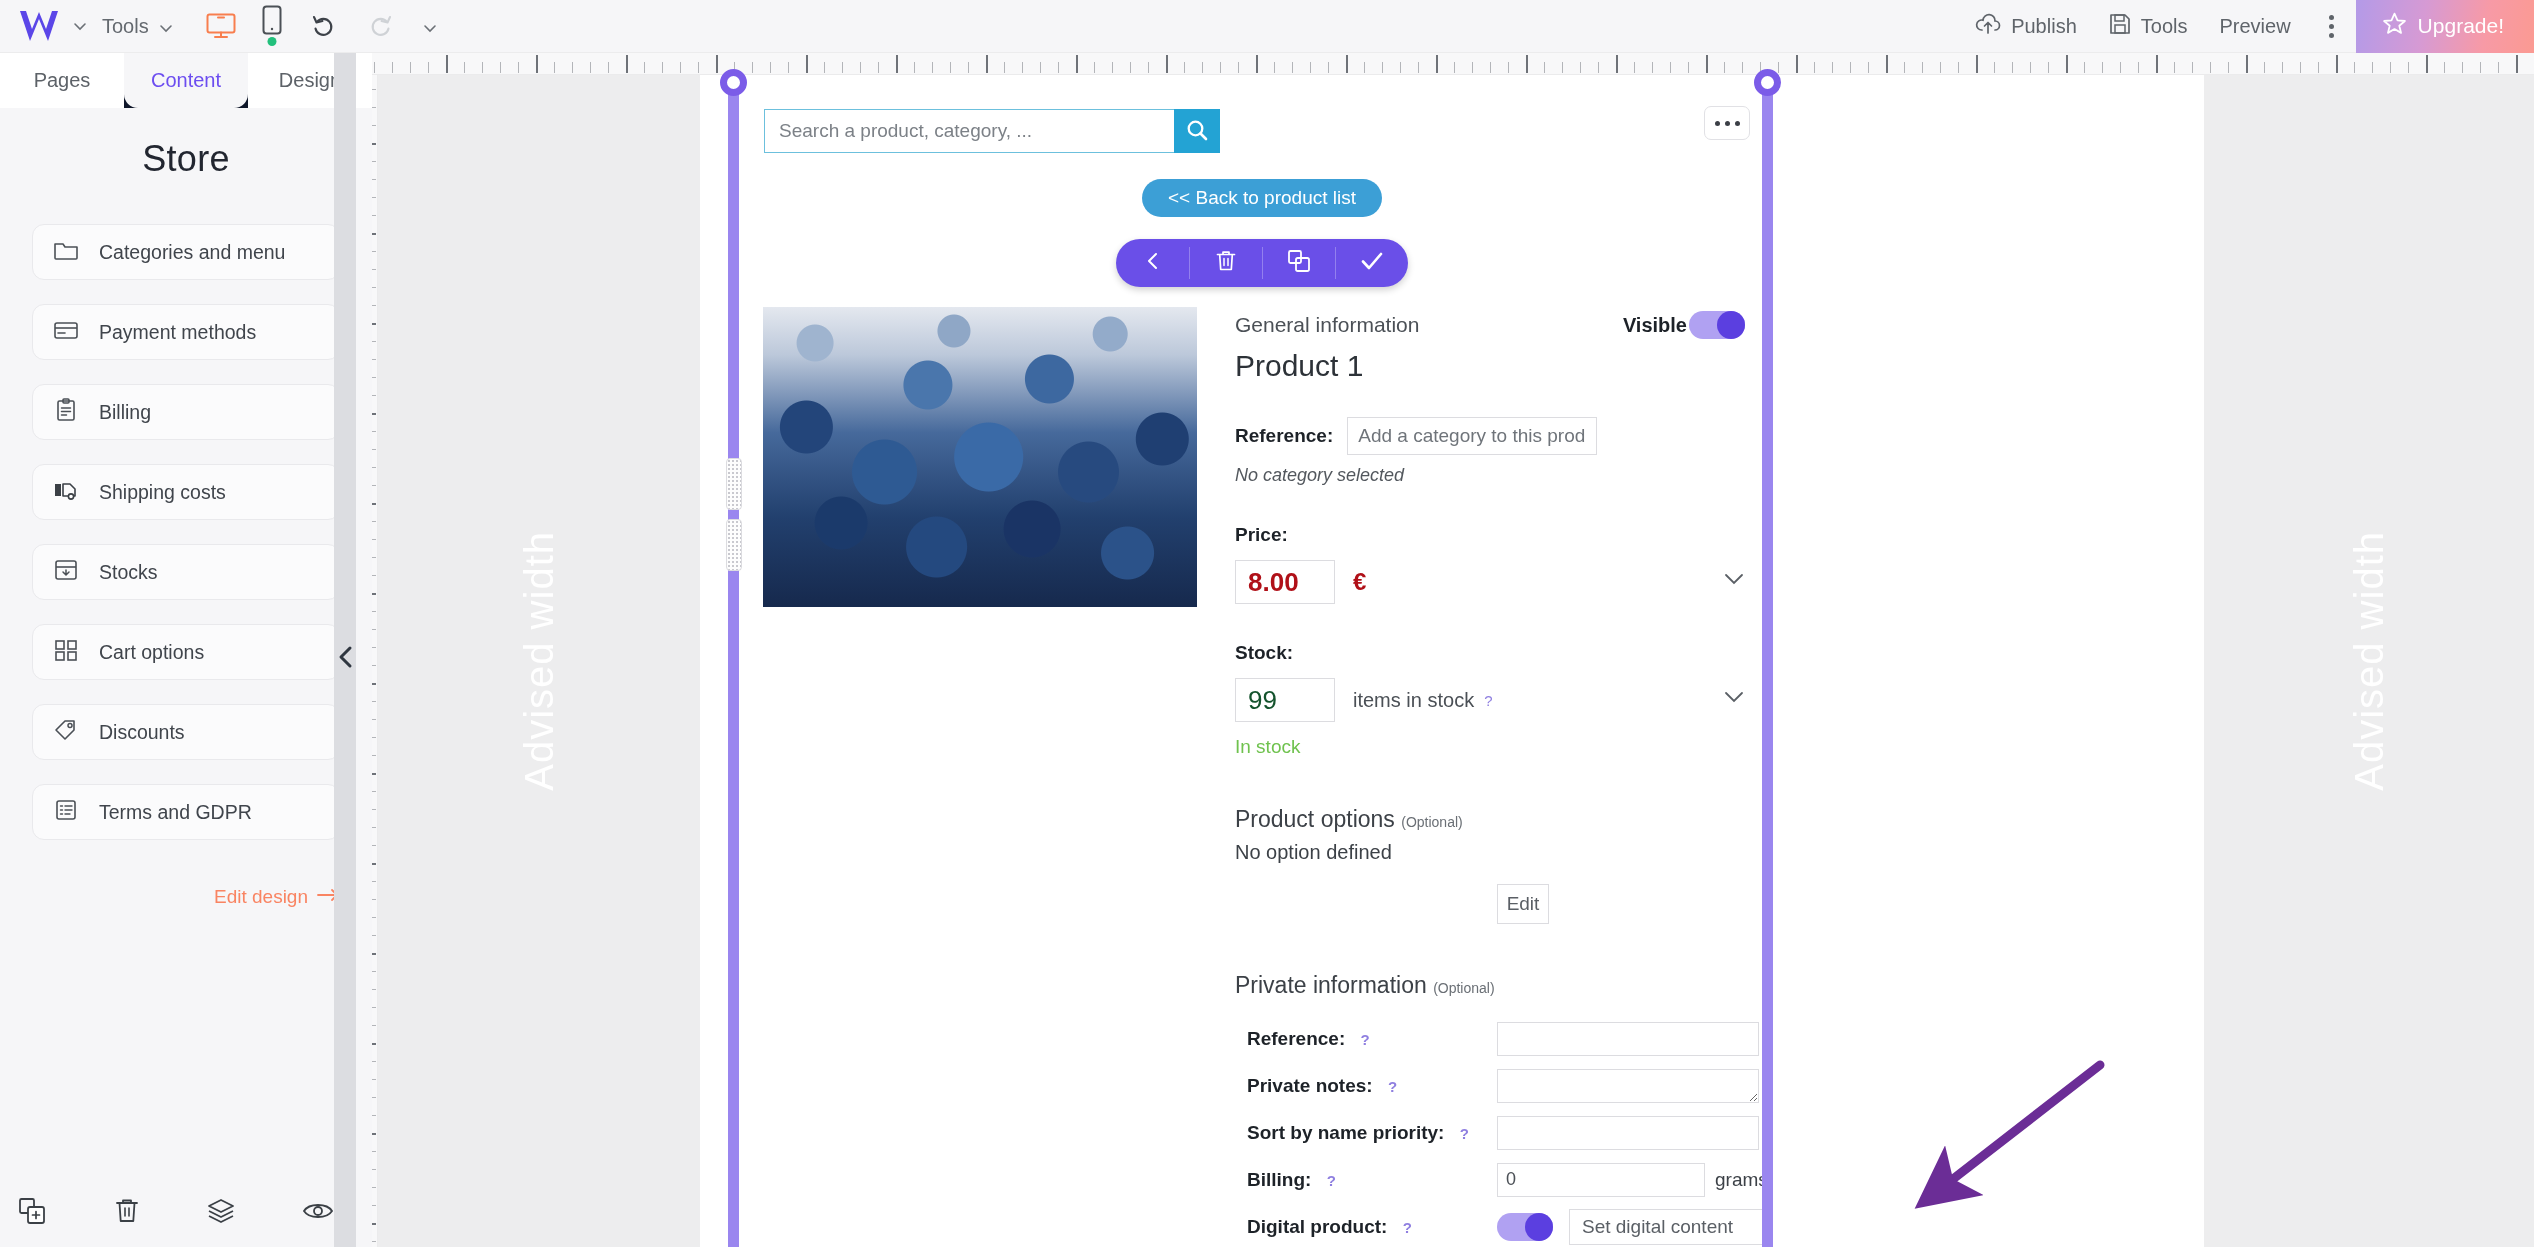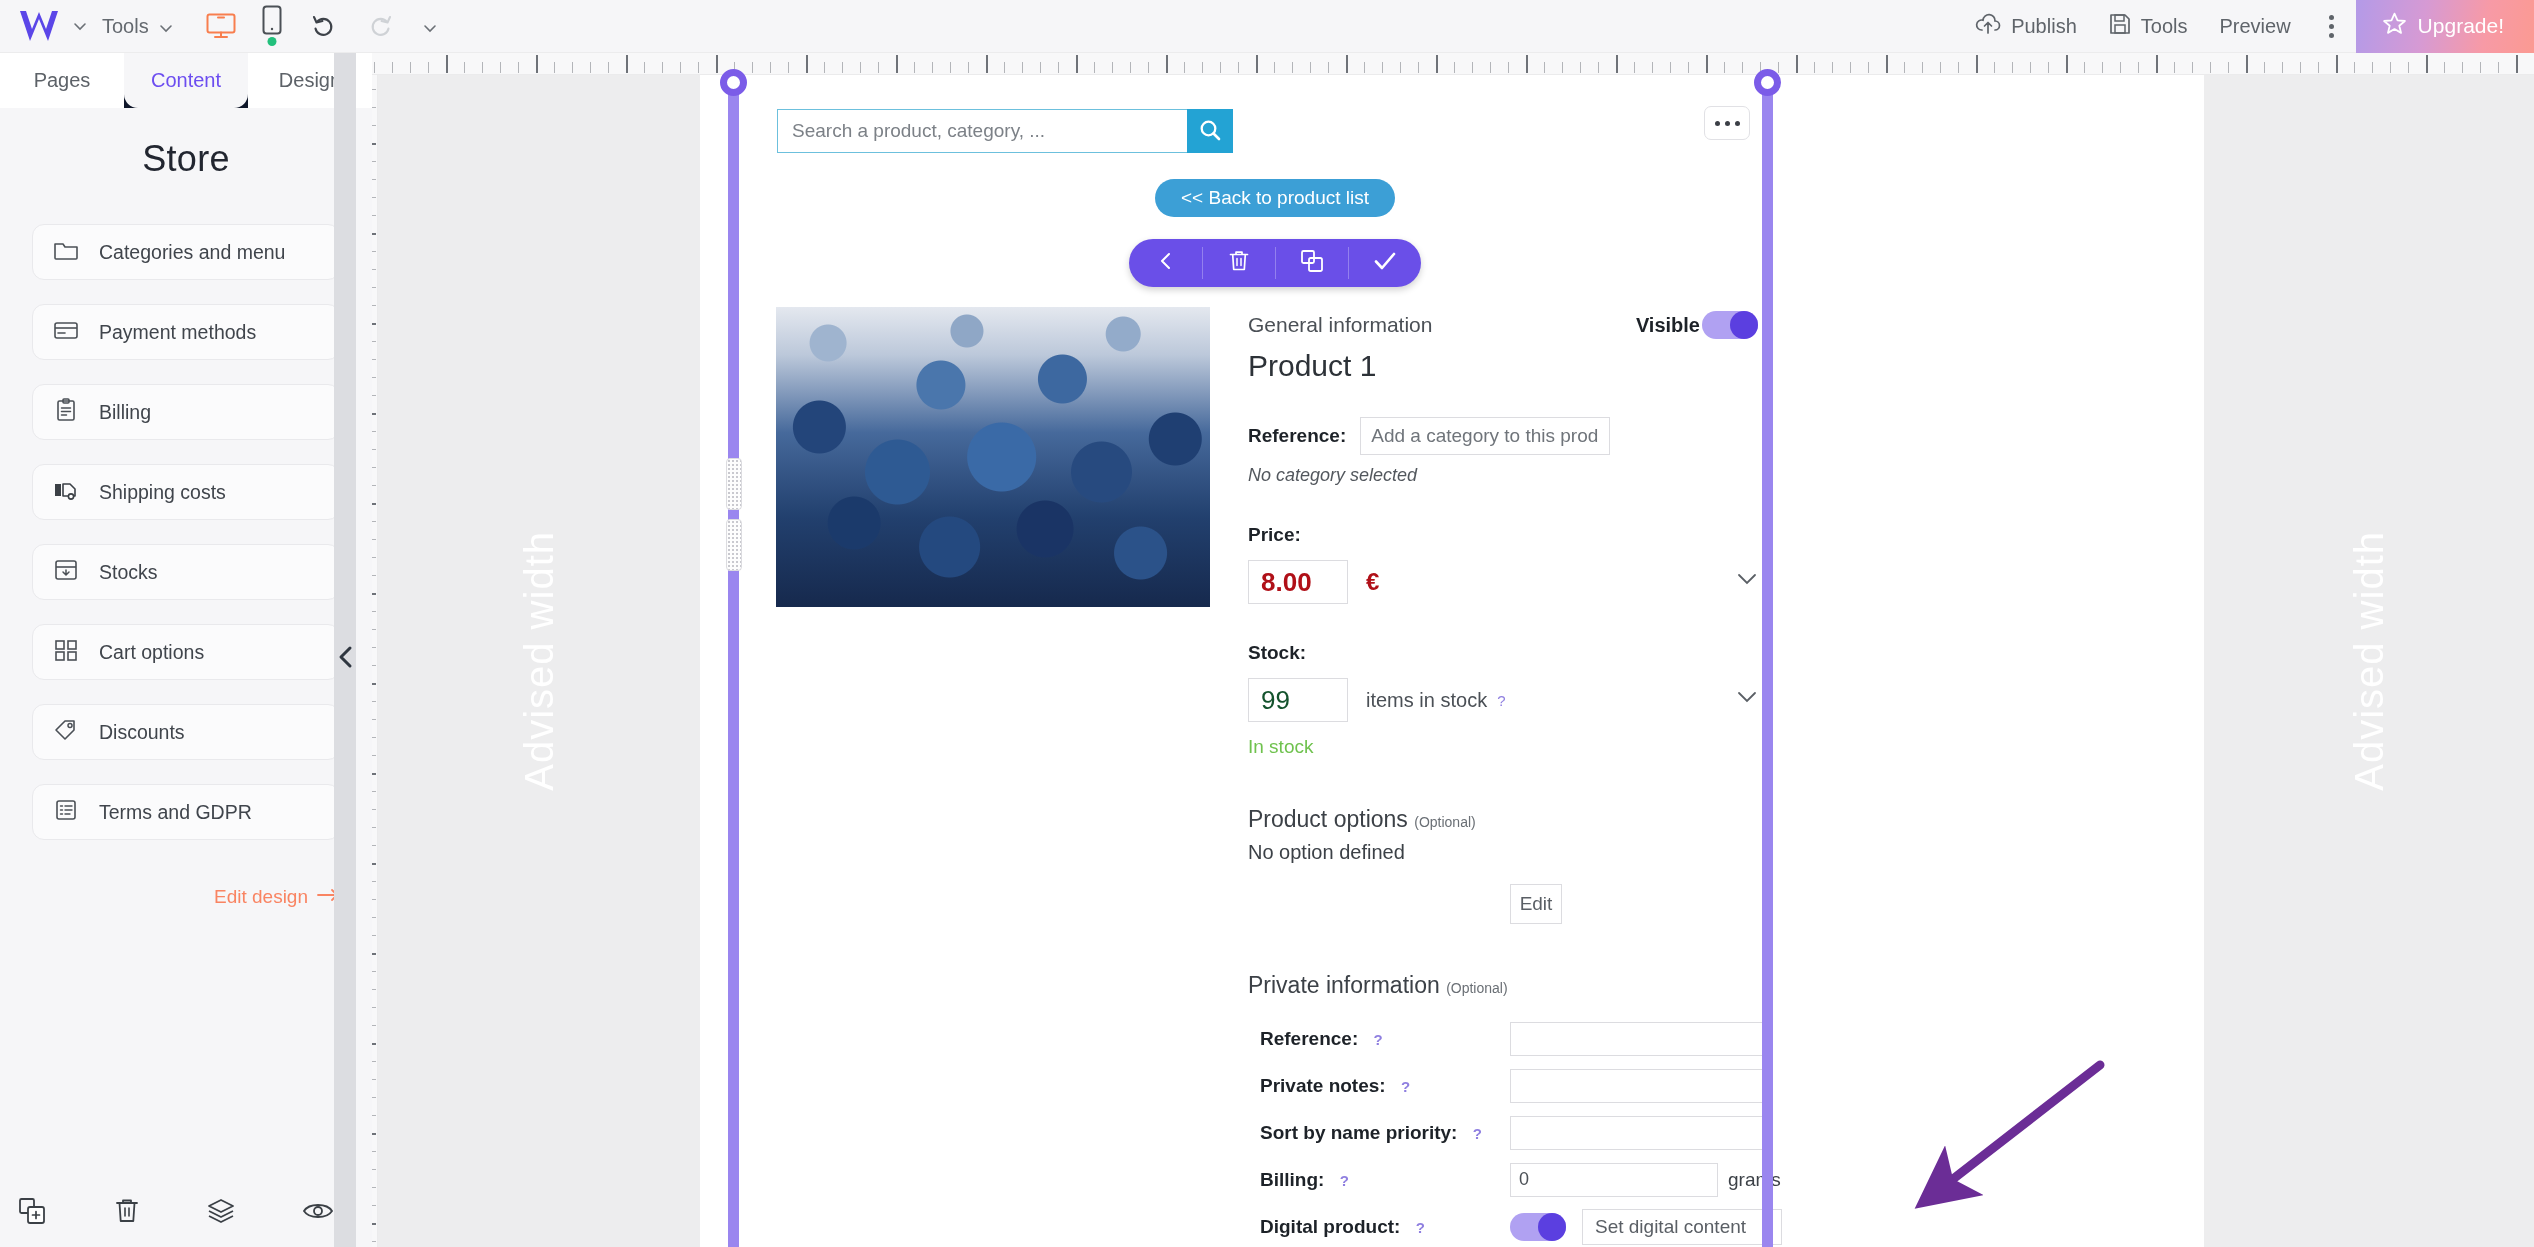--- a/index.html
+++ b/index.html
@@ -131,21 +131,21 @@
   }
   .dots-box {
     position:absolute; width:46px; height:34px; background:#fff;
     border:1px solid #e1e1e5; border-radius:7px; z-index:24;
     display:flex; align-items:center; justify-content:center; gap:5px; cursor:pointer;
   }
   .dots-box i { width:5px; height:5px; border-radius:50%; background:#3b3f46; }
 
   
   .formwrap {
-    position:absolute; left: 408px; top: 22px; width: 1022px; bottom:0;
+    position:absolute; left: 395px; top: 22px; width: 1022px; bottom:0;
     z-index: 10; background:#fff;
   }
   .search-row { display:flex; margin: 34px 0 0 13px; }
   .search-input {
     width: 410px; height: 44px; border:1px solid #6cc0dd; border-right:none;
     padding: 0 14px; font-size:19px; color:#7c8187; background:#fff;
     font-family:"Liberation Sans", sans-serif; outline:none;
   }
   .search-input::placeholder { color:#7c8187; }
   .search-btn {

